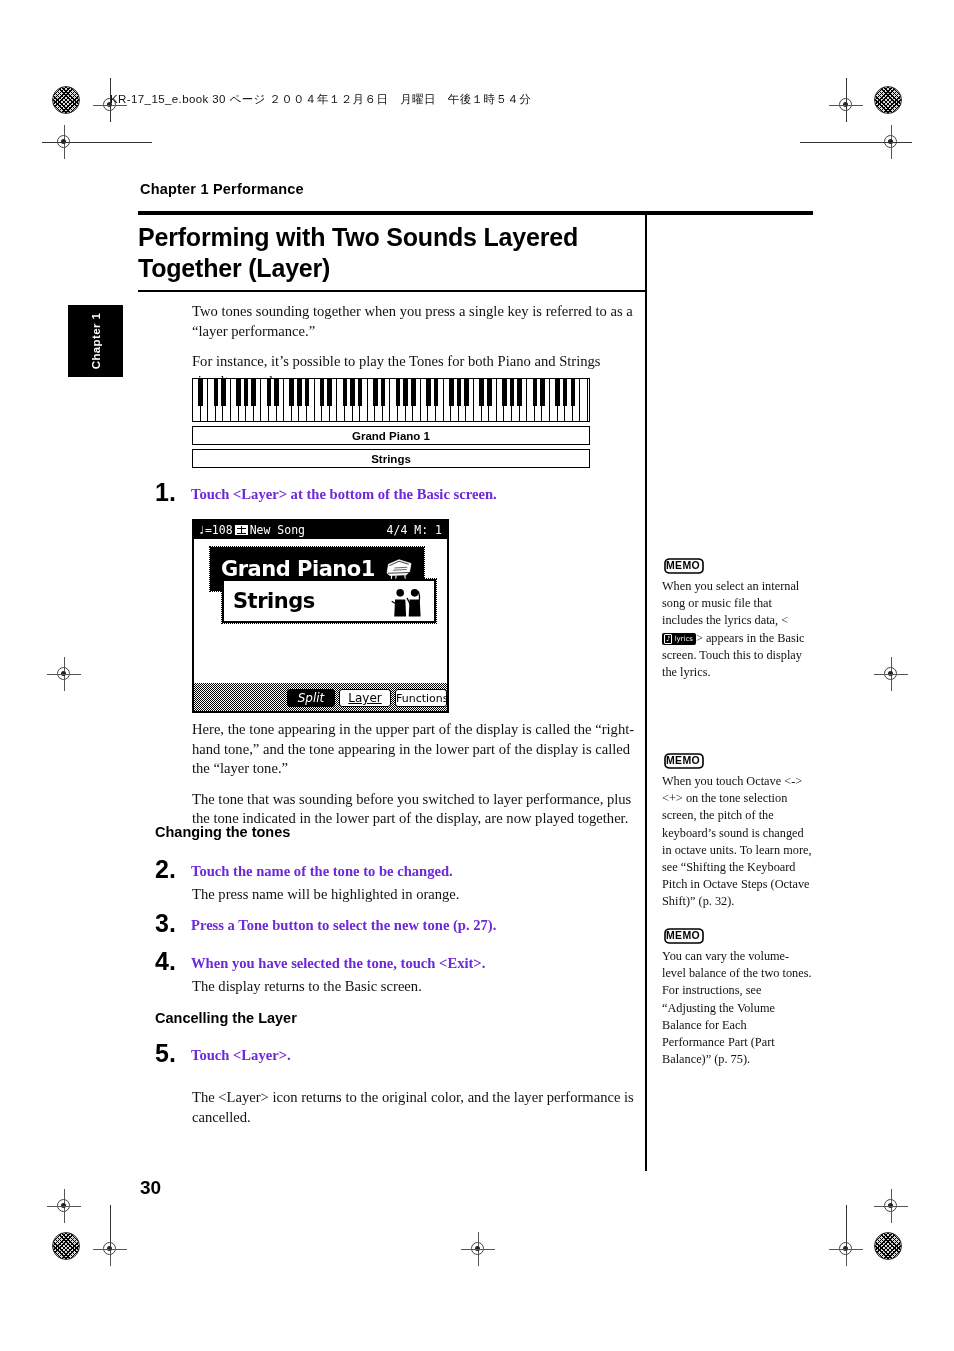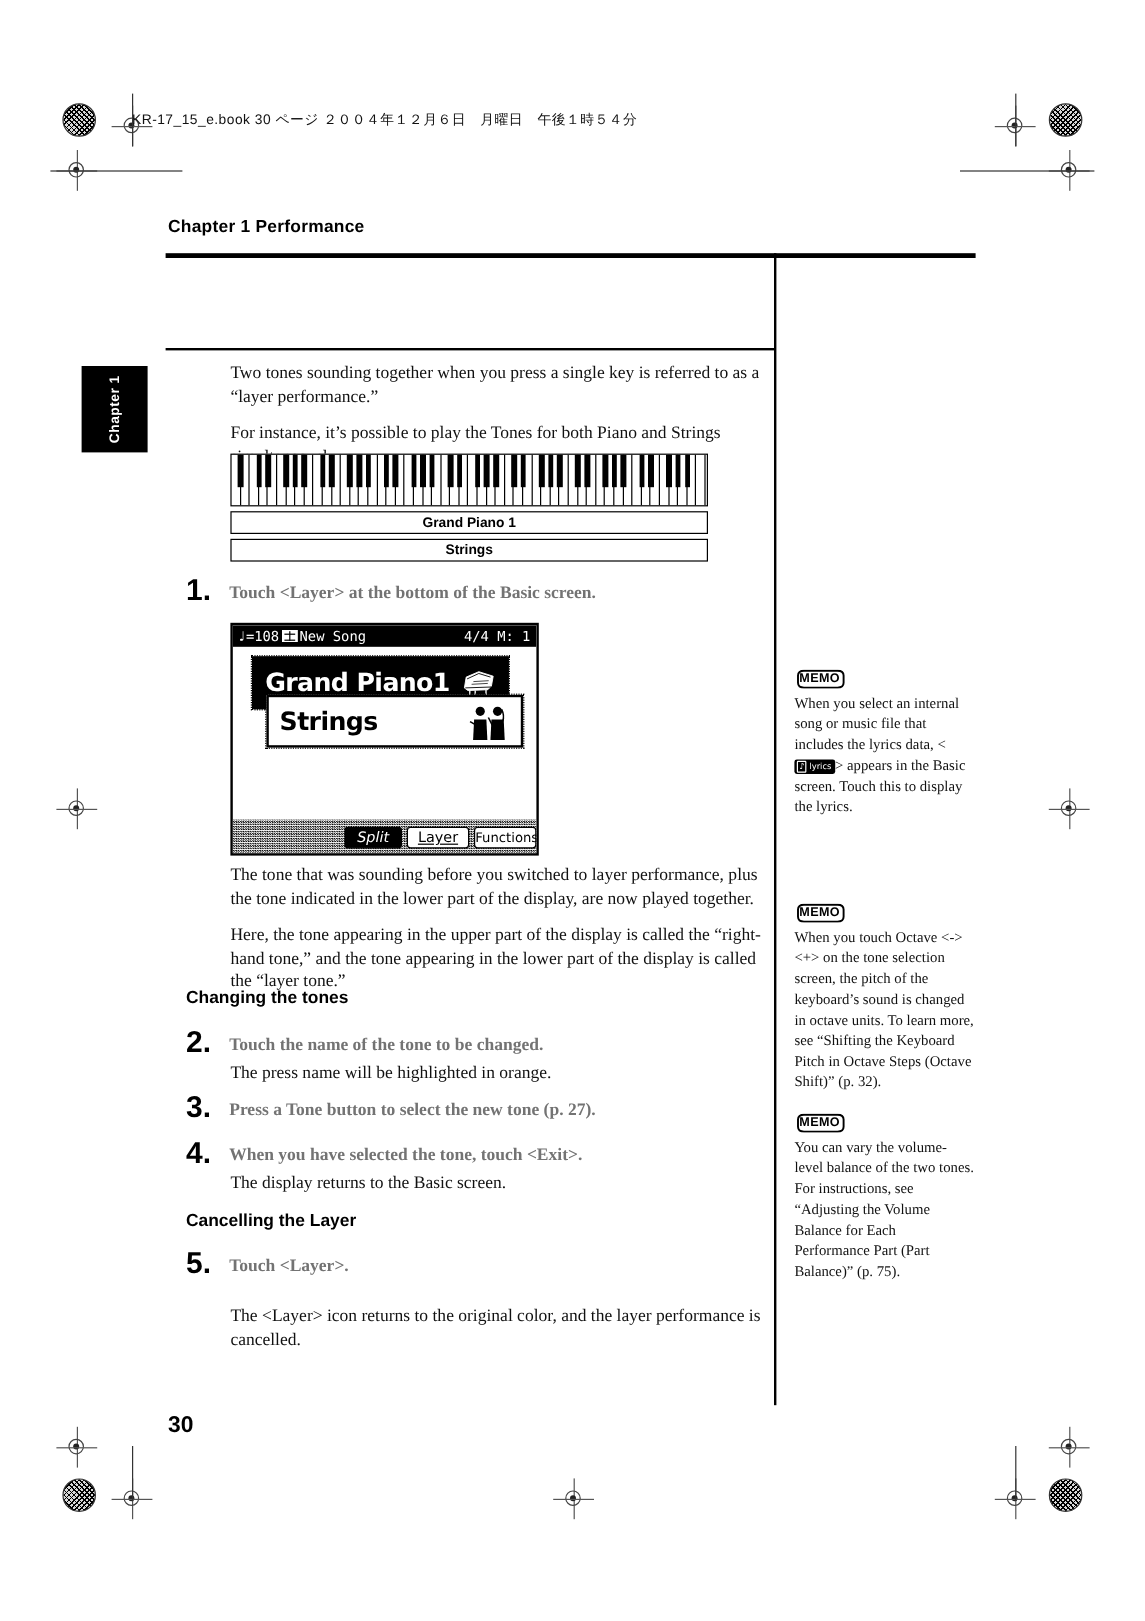--- a/index.html
+++ b/index.html
@@ -48,21 +48,21 @@
     white-space:nowrap;letter-spacing:0.4px;}
 
   
   .body-col{position:absolute;left:192px;top:0;width:452px;}
   p.bt{margin:0 0 11px 0;font-size:14.6px;line-height:19.5px;color:#111;}
 
   .step{position:absolute;display:flex;align-items:flex-start;}
   .step .num{font-family:"Liberation Sans",sans-serif;font-weight:bold;font-size:25px;
     line-height:22px;width:36px;color:#000;}
   .step .txt{font-family:"Liberation Serif",serif;font-weight:bold;font-size:14.6px;
-    line-height:19px;padding-top:4px;color:#737373;}
+    line-height:19px;padding-top:4px;color:#6d28d9;}
 
   .subhead{position:absolute;font-family:"Liberation Sans",sans-serif;font-weight:bold;
     font-size:14.5px;color:#000;}
 
   
   .kbd-wrap{position:absolute;left:192px;top:378px;width:398px;}
   .keyboard{position:relative;height:44px;border:1.5px solid #000;background:#fff;box-sizing:border-box;}
   .wkey{position:absolute;top:0;bottom:0;border-right:1px solid #000;box-sizing:border-box;}
   .bkey{position:absolute;top:0;height:27px;background:#000;}
   .tonebar{margin-top:4px;border:1.5px solid #000;height:19px;line-height:19px;text-align:center;
@@ -180,20 +180,21 @@
   <div class="cropline" style="left:846px;top:78px;width:1px;height:44px;"></div>
   <div class="cropline" style="left:42px;top:142px;width:110px;height:1px;"></div>
   <div class="cropline" style="left:800px;top:142px;width:112px;height:1px;"></div>
   <div class="cropline" style="left:110px;top:1205px;width:1px;height:46px;"></div>
   <div class="cropline" style="left:846px;top:1205px;width:1px;height:46px;"></div>
 
   <div class="booktag">KR-17_15_e.book  30 ページ  ２００４年１２月６日　月曜日　午後１時５４分</div>
 
   <div class="chapter-label">Chapter 1 Performance</div>
   <div class="rule-top"></div>
+  <h1 class="title">Performing with Two Sounds Layered Together (Layer)</h1>
   <div class="rule-title-bottom"></div>
   <div class="vrule"></div>
 
   <div class="chap-tab">
     <span>Chapter 1</span>
   </div>
 
   <div class="body-col" style="top:302px;">
     <p class="bt">Two tones sounding together when you press a single key is referred to as a “layer performance.”</p>
     <p class="bt">For instance, it’s possible to play the Tones for both Piano and Strings simultaneously.</p>
@@ -334,22 +335,22 @@
     </div>
 
     <div class="lcd-bottom">
       <div class="lcdbtn inv" id="btn-split">Split</div>
       <div class="lcdbtn" id="btn-layer">Layer</div>
       <div class="lcdbtn" id="btn-functions">Functions</div>
     </div>
   </div>
 
   <div class="body-col" style="top:720px;">
+    <p class="bt">Here, the tone appearing in the upper part of the display is called the “right-hand tone,” and the tone appearing in the lower part of the display is called the “layer tone.”</p>
     <p class="bt">The tone that was sounding before you switched to layer performance, plus the tone indicated in the lower part of the display, are now played together.</p>
-    <p class="bt">Here, the tone appearing in the upper part of the display is called the “right-hand tone,” and the tone appearing in the lower part of the display is called the “layer tone.”</p>
   </div>
 
   <div class="subhead" style="left:155px;top:824px;">Changing the tones</div>
 
   <div class="step" style="left:155px;top:858px;width:470px;">
     <div class="num">2.</div>
     <div class="txt">Touch the name of the tone to be changed.</div>
   </div>
   <div class="body-col" style="top:885px;">
     <p class="bt">The press name will be highlighted in orange.</p>

